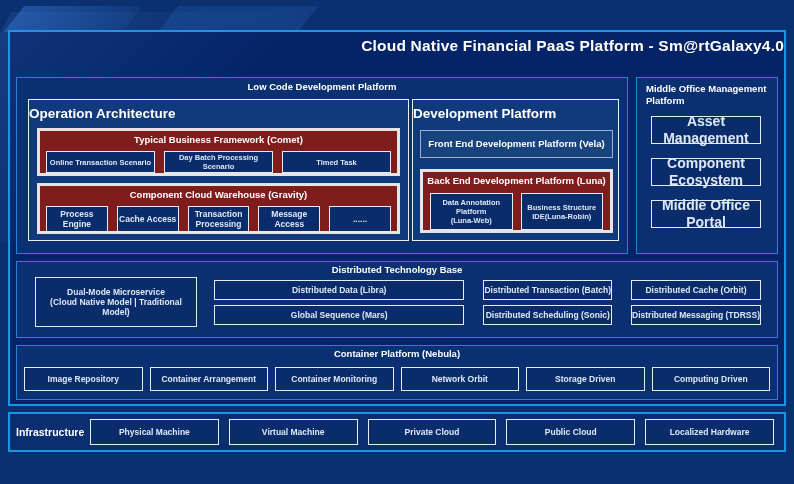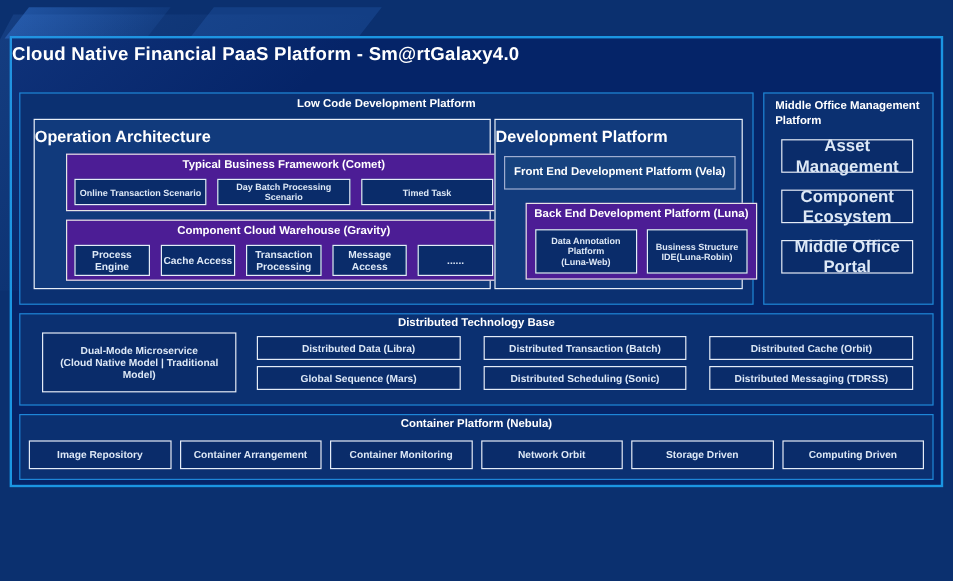--- a/index.html
+++ b/index.html
@@ -19,28 +19,28 @@
   #main-frame{
     position:absolute;left:8px;top:30px;width:778px;height:376px;
     background:#052468;border:2px solid #1b96e2;
   }
   #main-frame::before{
     content:"";position:absolute;left:-60px;top:-20px;width:360px;height:230px;
     background:linear-gradient(115deg,rgba(70,130,220,.16),rgba(70,130,220,0) 65%);
     transform:skewX(-28deg);pointer-events:none;
   }
   #main-title{
-    position:absolute;left:0;right:0;top:5px;text-align:left;
+    position:absolute;left:0;right:0;top:5px;text-align:right;
     font-size:15.5px;letter-spacing:.2px;
   }
   .panel{position:absolute;background:#0b3071;border:1px solid #1e86d8;}
   .panel-h{position:absolute;left:0;right:0;top:3px;text-align:center;font-size:9.5px;}
   .group{position:absolute;background:#113a7c;border:1px solid #e8eef7;}
   .group-h{position:absolute;left:0;right:0;top:6px;font-size:13.5px;}
-  .subgroup{position:absolute;background:#4c1d95;border:1px solid #e5e5e5;margin-left:18px;}
+  .subgroup{position:absolute;background:#7f1d1d;border:3px solid #e5e5e5;}
   .sub-h{position:absolute;left:0;right:0;top:3px;text-align:center;font-size:9.5px;}
   .leaf{
     background:#0a2c6a;border:1px solid #e4ecf7;color:#dde8f6;
     display:flex;align-items:center;justify-content:center;
     text-align:center;white-space:pre-line;line-height:1.2;
   }
   .row{position:absolute;display:flex;}
   .row .leaf{flex:1;}
   
   #lowcode{left:6px;top:45px;width:612px;height:177px;}
@@ -61,21 +61,21 @@
   #middle-office{left:626px;top:45px;width:142px;height:177px;}
   #mo-header{position:absolute;left:9px;top:5px;width:122px;text-align:left;
     font-size:9.5px;line-height:1.25;}
   .mo-leaf{position:absolute;left:14px;width:110px;height:28px;font-size:14px;}
   
   #distributed{left:6px;top:229px;width:762px;height:77px;padding-left:43px;}
   #dual-mode{position:absolute;left:18px;top:15px;width:162px;height:50px;font-size:8.5px;}
   #dist-grid{
     position:absolute;left:197px;right:16px;top:18px;bottom:12px;
     display:grid;grid-auto-flow:column;
-    grid-template-rows:1fr 1fr;grid-template-columns:1fr 1fr 1fr;
+    grid-template-rows:1fr 1fr;grid-template-columns:1fr;
     column-gap:19px;row-gap:5px;
   }
   #dist-grid .leaf{font-size:8.5px;}
   
   #container-platform{left:6px;top:313px;width:762px;height:55px;}
   #cp-row{left:7px;right:7px;top:21px;height:24px;gap:7px;}
   #cp-row .leaf{font-size:8.5px;}
   
   #infra{position:absolute;left:8px;top:412px;width:778px;height:40px;
     background:#0a2e6e;border:2px solid #1b96e2;}
@@ -163,13 +163,23 @@
         <div class="leaf">Image Repository</div>
         <div class="leaf">Container Arrangement</div>
         <div class="leaf">Container Monitoring</div>
         <div class="leaf">Network Orbit</div>
         <div class="leaf">Storage Driven</div>
         <div class="leaf">Computing Driven</div>
       </div>
     </div>
   </div>
 
+  <div id="infra">
+    <div id="infra-label">Infrastructure</div>
+    <div class="row" id="infra-row">
+      <div class="leaf">Physical Machine</div>
+      <div class="leaf">Virtual Machine</div>
+      <div class="leaf">Private Cloud</div>
+      <div class="leaf">Public Cloud</div>
+      <div class="leaf">Localized Hardware</div>
+    </div>
+  </div>
 </div>
 
 </body></html>

